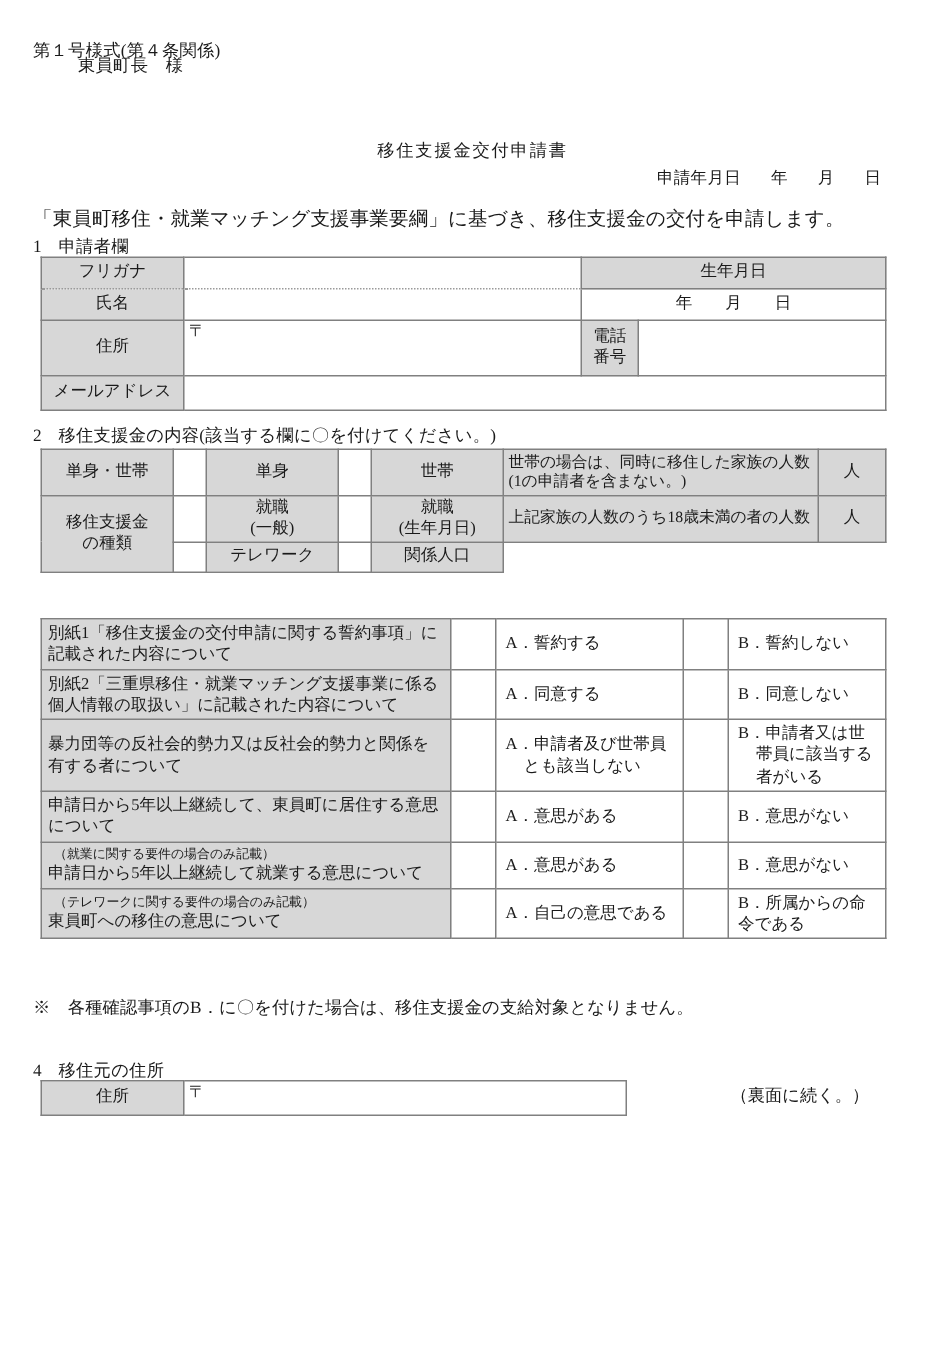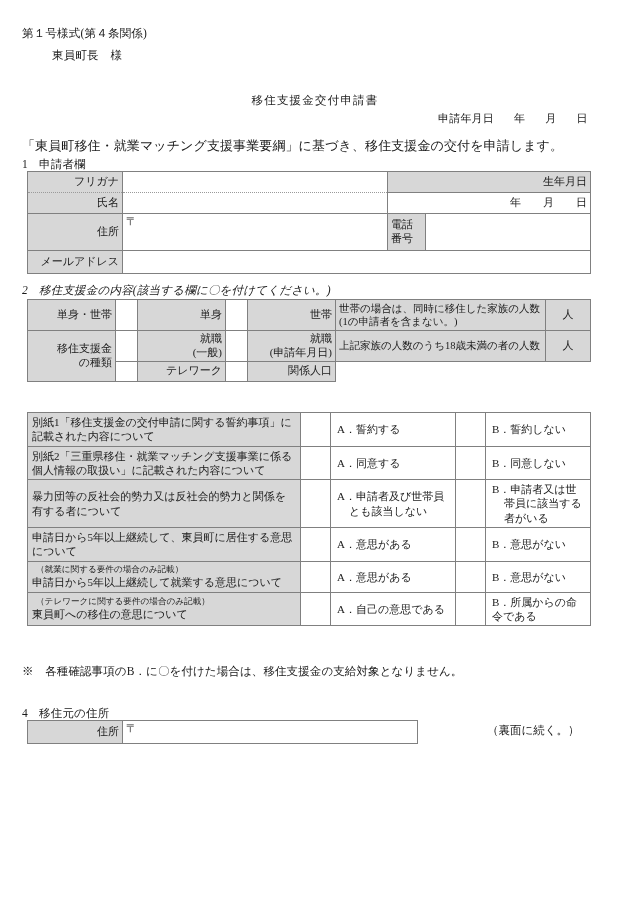--- a/index.html
+++ b/index.html
@@ -27,21 +27,21 @@
   
   .form-no {
     position: absolute;
     left: 22px; top: 26px;
     font-size: 11.5px;
     letter-spacing: 0.2px;
     white-space: nowrap;
   }
   .addressee {
     position: absolute;
-    left: 52px; top: 48px;
+    left: 52px; top: 36px;
     font-size: 11.5px;
     letter-spacing: 0.2px;
     white-space: nowrap;
     font-family: Liberation Mono, monospace;
   }
   .apply-date {
     position: absolute;
     left: 438px; top: 66px;
     font-size: 11px;
     white-space: nowrap;
@@ -82,33 +82,33 @@
     table-layout: fixed;
     font-size: 11px;
   }
   table.grid td {
     border: 1px solid #808080;
     padding: 1px 3px;
     vertical-align: middle;
     line-height: 1.25;
   }
   .sh   { background: #d7d7d7; }
-  .ctr  { text-align: right; }
+  .ctr  { text-align: center; }
   .blank{ background: #ffffff; }
 
   
   #tbl-applicant { left: 27px; top: 171px; width: 563px; }
   #tbl-applicant td { height: 18px; }
   .dotted-bottom { border-bottom: 1px dotted #9a9a9a !important; }
   .dotted-top { border-top: 1px dotted #9a9a9a !important; }
   .postal { font-size: 11px; }
   .dob-row { letter-spacing: 0px; }
   .dob-row .ygap { display:inline-block; width: 22px; }
   .vert-phone {
-    text-align: left;
+    text-align: center;
     line-height: 1.15;
     font-size: 11px;
   }
 
   
   #tbl-support { left: 27px; top: 299px; width: 563px; }
   #tbl-support td { height: 17px; }
   .desc-cell { font-size: 10.5px; line-height: 1.3; }
   .unit-cell { text-align: center; }
 
@@ -203,21 +203,21 @@
         </td>
         <td class="blank"></td>
       </tr>
       <tr>
         <td class="sh ctr" style="height:20px;">メールアドレス</td>
         <td class="blank" colspan="3"></td>
       </tr>
     </tbody>
   </table>
 
-  <div class="sec-head" style="left:22px; top:283px;font-style:italic;">
+  <div class="sec-head" style="left:22px; top:283px;">
     <span class="num">2</span><span>移住支援金の内容(該当する欄に〇を付けてください。)</span>
   </div>
 
   <table class="grid" id="tbl-support">
     <colgroup>
       <col style="width:88px">
       <col style="width:22px">
       <col style="width:88px">
       <col style="width:22px">
       <col style="width:88px">
@@ -240,21 +240,21 @@
           <span>の種類</span>
         </td>
         <td class="blank ctr"></td>
         <td class="sh ctr">
           <span>就職</span><br>
           <span>(一般)</span>
         </td>
         <td class="blank ctr"></td>
         <td class="sh ctr">
           <span>就職</span><br>
-          <span>(申請年月日)</span>
+          <span>(生年月日)</span>
         </td>
         <td class="sh desc-cell">上記家族の人数のうち18歳未満の者の人数</td>
         <td class="sh unit-cell">人</td>
       </tr>
       <tr>
         <td class="blank ctr"></td>
         <td class="sh ctr">テレワーク</td>
         <td class="blank ctr"></td>
         <td class="sh ctr">関係人口</td>
         <td style="border:none;"></td>

